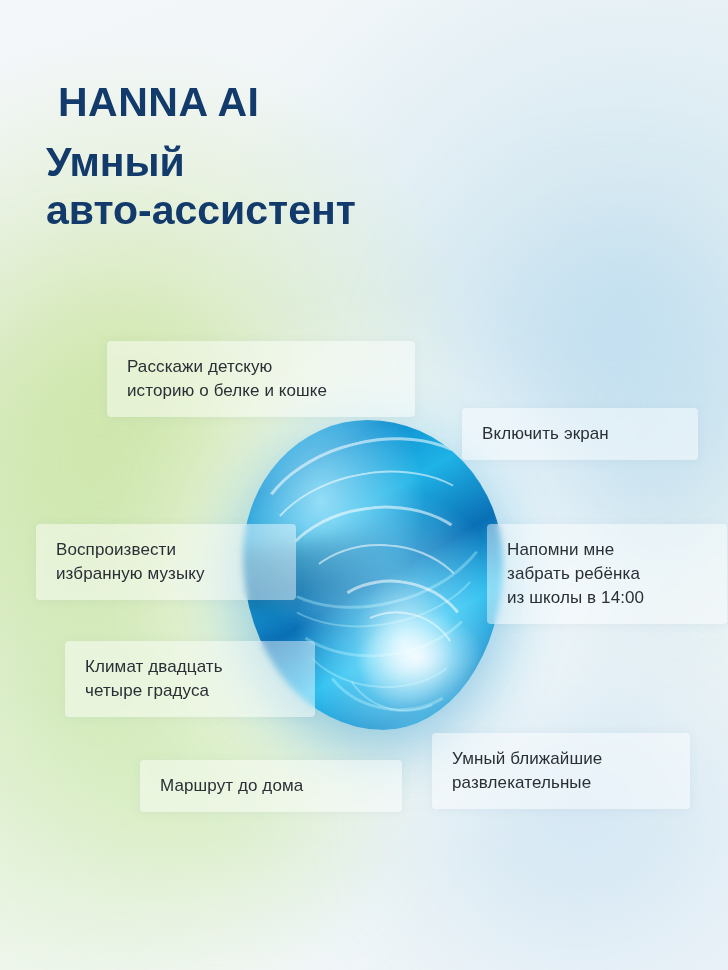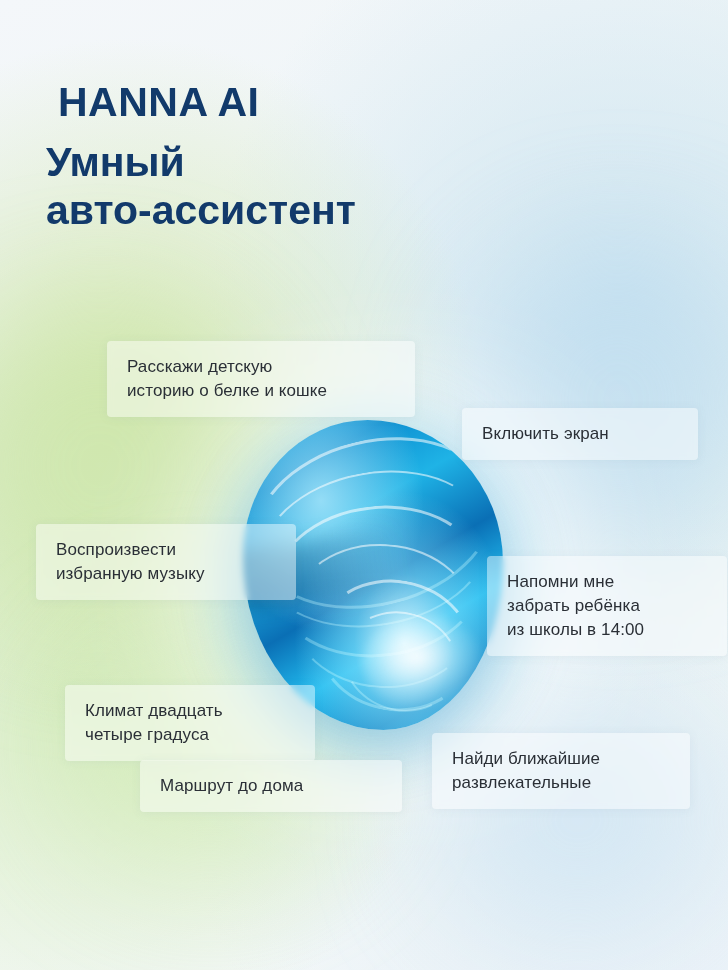--- a/index.html
+++ b/index.html
@@ -150,22 +150,22 @@
     color: #2a2f36;
     font-size: 17px;
     line-height: 1.42;
     letter-spacing: 0.1px;
     backdrop-filter: blur(3px);
     box-shadow: 0 1px 10px rgba(120, 150, 170, 0.10);
   }
   .chip-1 { left: 107px; top: 341px; width: 268px; }
   .chip-2 { left: 462px; top: 408px; width: 196px; }
   .chip-3 { left: 36px;  top: 496px; width: 220px; margin-top: 28px; }
-  .chip-4 { left: 487px; top: 556px; width: 200px; }
-  .chip-5 { left: 65px;  top: 641px; width: 210px; margin-top: 44px; }
+  .chip-4 { left: 487px; top: 524px; width: 200px; }
+  .chip-5 { left: 65px;  top: 641px; width: 210px; }
   .chip-6 { left: 132px; top: 760px; width: 222px; margin-left: 8px; }
   .chip-7 { left: 432px; top: 733px; width: 218px; }
 
   .chip .line { display: block; }
 </style>
 </head>
 <body>
 
 <div class="poster">
 
@@ -218,17 +218,17 @@
   <div class="chip chip-5">
     <span class="line">Климат двадцать</span>
     <span class="line">четыре градуса</span>
   </div>
 
   <div class="chip chip-6">
     <span class="line">Маршрут до дома</span>
   </div>
 
   <div class="chip chip-7">
-    <span class="line">Найди ближайшие</span>
+    <span class="line">Умный ближайшие</span>
     <span class="line">развлекательные</span>
   </div>
 
 </div>
 
 </body></html>

